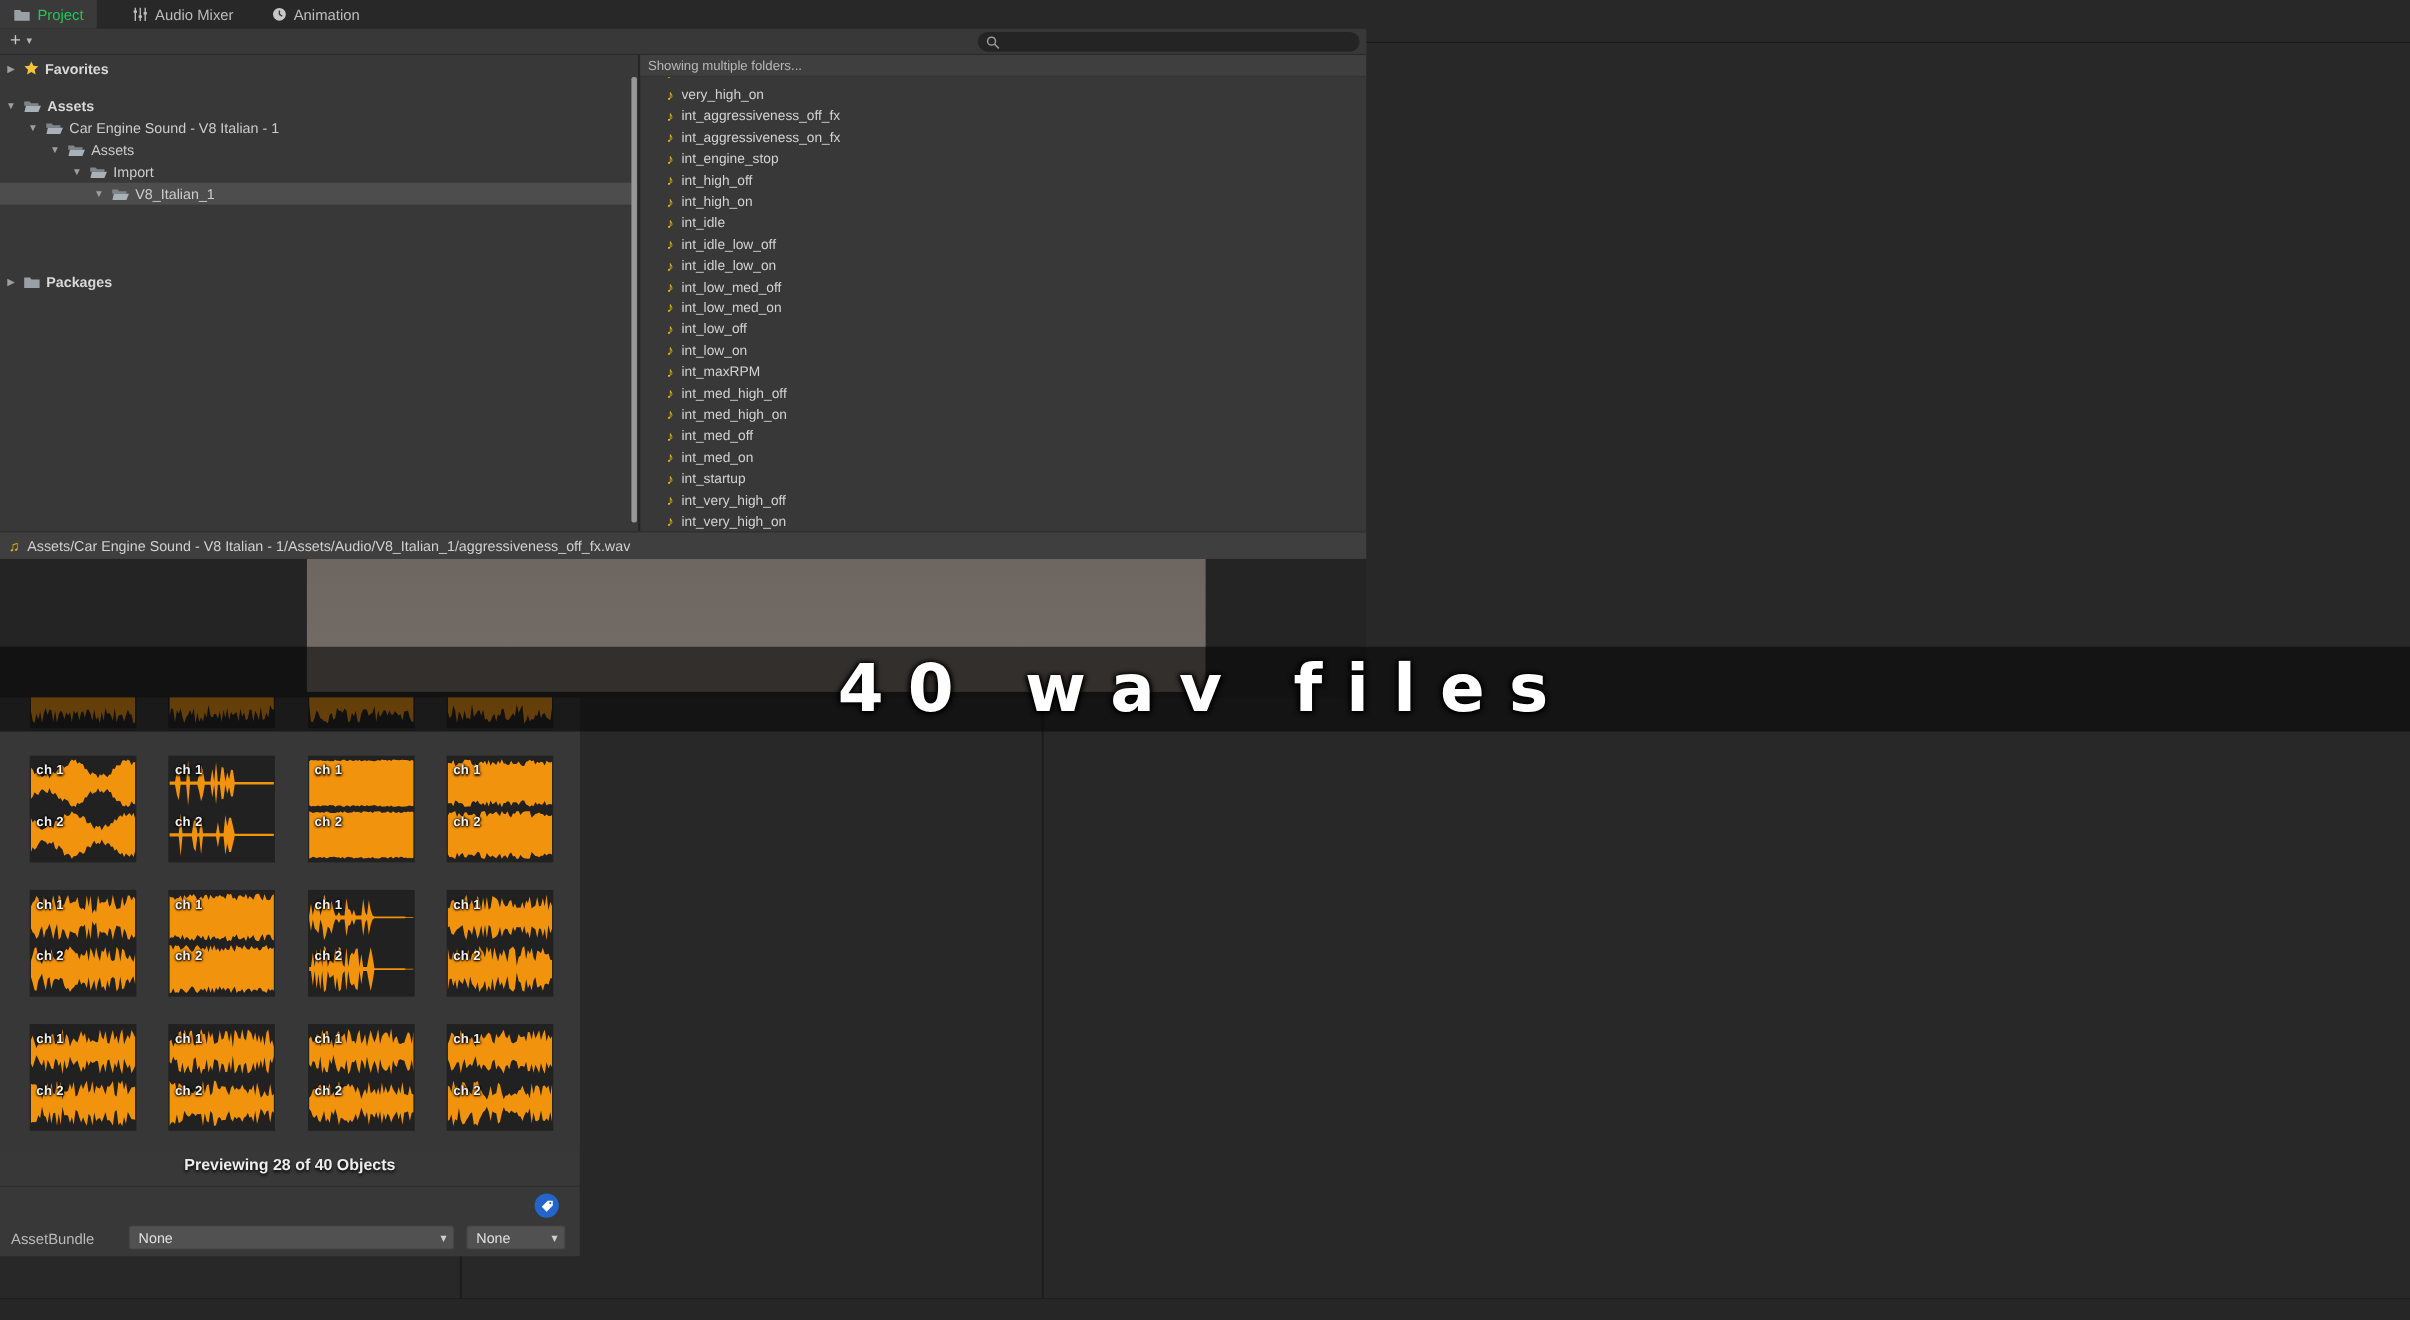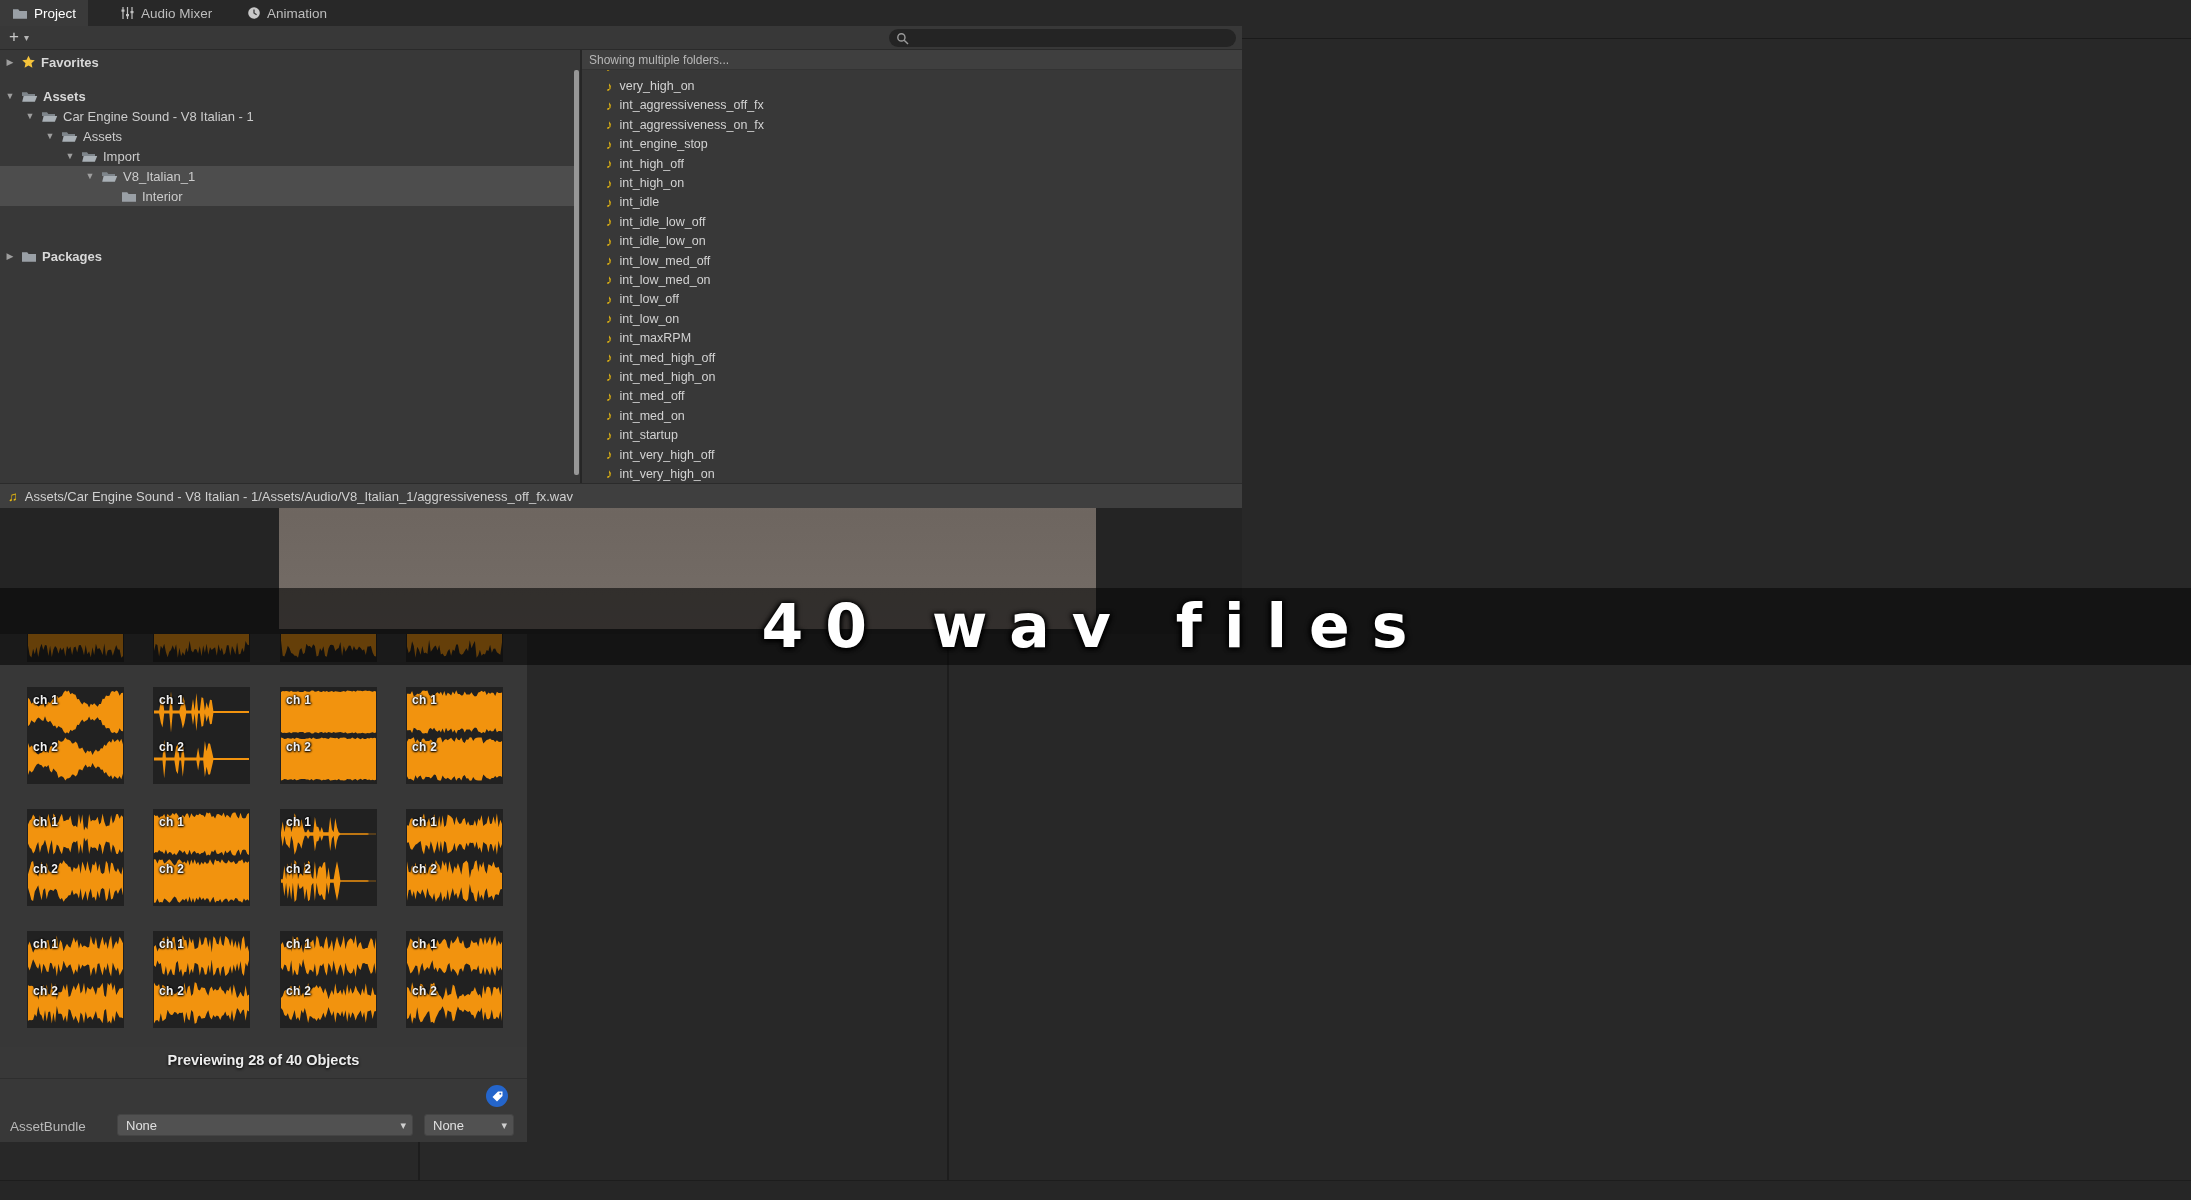--- a/index.html
+++ b/index.html
@@ -13,21 +13,21 @@
   .tbtn{position:absolute;top:3px;width:37px;height:31px;background:#353535;border-radius:3px;
         display:flex;align-items:center;justify-content:center}
   .tbtn.active{background:#5d5d5d}
   .pillbtn{position:absolute;top:3px;height:31px;background:#353535;border-radius:3px;color:#cfcfcf;
         display:flex;align-items:center;gap:4px;padding:0 9px;font-size:13.5px}
 
   
   .tabstrip{position:absolute;background:#282828;border-bottom:1px solid #1e1e1e}
   .tab{position:absolute;top:0;height:100%;display:flex;align-items:center;gap:6px;padding:0 12px;
        font-size:13.5px;color:#bdbdbd;box-sizing:border-box;white-space:nowrap}
-  .tab.active{background:#3a3a3a;color:#ffffff}
+  .tab.active{background:#3a3a3a;color:#22c55e}
   .kebab{color:#b5b5b5;font-size:14px;line-height:1}
   .lockg{color:#a8a8a8;font-size:13px;font-weight:bold}
 
   
   #hier{left:0;top:38;width:418px;height:1142px;background:#3a3a3a}
   #hier-toolbar{left:0;top:28;width:418px;height:28px;background:#3a3a3a}
   #hier-search{position:absolute;left:46px;top:4px;width:360px;height:19px;background:#2b2b2b;
       border-radius:10px;display:flex;align-items:center;gap:5px;padding-left:7px;box-sizing:border-box;color:#8f8f8f;font-size:12.5px}
   .lstrip{left:0;top:56px;width:36px;height:1086px;background:#2e2e2e;border-right:1px solid #262626}
   .hrow{position:absolute;left:36px;width:382px;height:20px;display:flex;align-items:center;gap:6px;color:#cfcfcf;font-size:13.5px}
@@ -755,29 +755,20 @@
         <div class="trow sel" style="top: 116px; padding-left: 84px;">
           <span class="arr">▼</span>
           <span class="svgic">
             <svg width="17" height="13" viewBox="0 0 17 13">
               <path d="M1 2.2h5l1.3 1.7H14v2.2H1z" fill="#7e858b"></path>
               <path d="M2.6 6.1H16.2L13.9 11.8H1.2z" fill="#a9b0b6"></path>
             </svg>
           </span>
           <span>V8_Italian_1</span>
         </div>
-        <div class="trow sel" style="top: 136px; padding-left: 104px;">
-          <span class="arr"></span>
-          <span class="svgic">
-            <svg width="16" height="13" viewBox="0 0 16 13">
-              <path d="M1 2.2h5.2l1.4 1.8H15v7.8H1z" fill="#9aa0a6"></path>
-            </svg>
-          </span>
-          <span>Interior</span>
-        </div>
         <div class="trow b" style="top: 196px; padding-left: 4px;">
           <span class="arr">▶</span>
           <span class="svgic">
             <svg width="16" height="13" viewBox="0 0 16 13">
               <path d="M1 2.2h5.2l1.4 1.8H15v7.8H1z" fill="#9aa0a6"></path>
             </svg>
           </span>
           <span>Packages</span>
         </div>
       </div>

